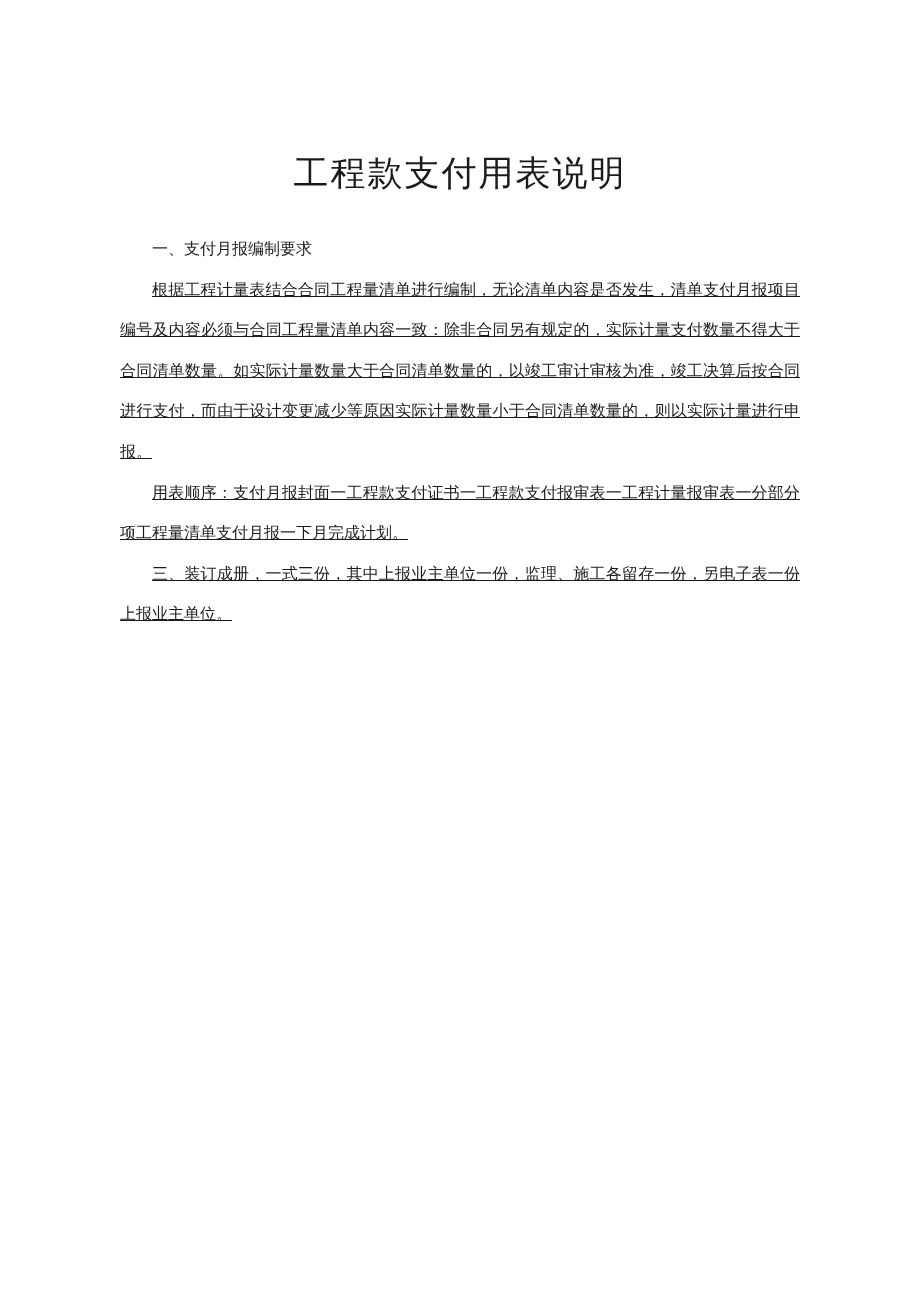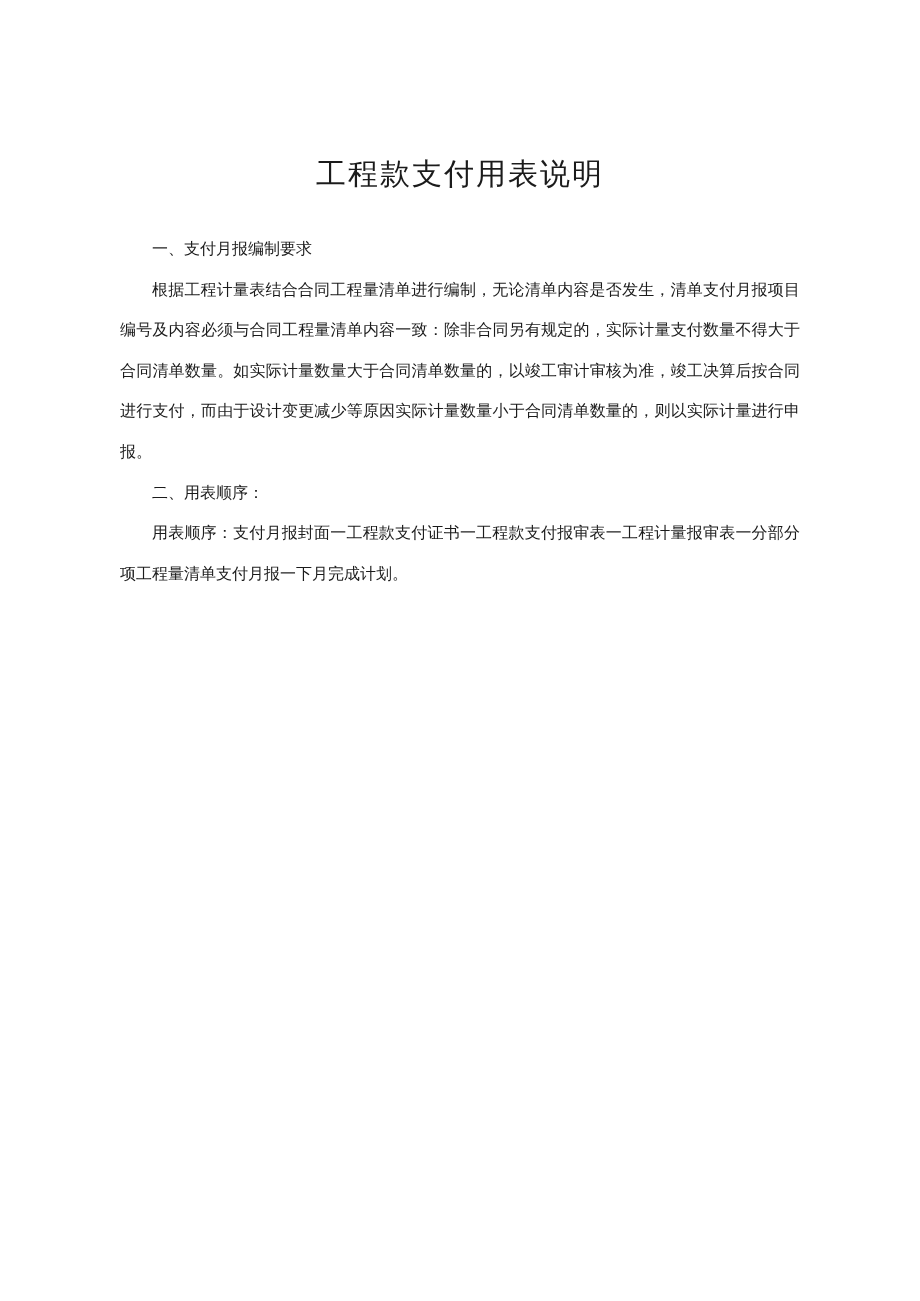--- a/index.html
+++ b/index.html
@@ -13,51 +13,52 @@
     height: 1301px;
     background: #ffffff;
     box-sizing: border-box;
     padding: 150px 120px 0 120px;
     font-family: "Liberation Serif", "DejaVu Serif", serif;
     color: #1b1b1b;
     overflow: hidden;
   }
   .doc-title {
     margin: 0 0 31px 0;
-    font-size: 30px;
+    font-size: 35px;
     font-weight: 400;
     line-height: 48px;
     letter-spacing: 2px;
     text-align: center;
     white-space: nowrap;
     font-family: Liberation Serif, serif;
   }
   .doc-block {
     margin: 0;
     font-size: 16px;
     line-height: 40.6px;
     text-indent: 2em;
   }
   .doc-heading {
     text-align: left;
   }
   .doc-paragraph {
     text-align: justify;
     text-justify: inter-ideograph;
+    text-decoration: underline;
   }
 </style>
 </head>
 <body>
 
 <div class="page">
 
   <h1 class="doc-title">工程款支付用表说明</h1>
 
   <p class="doc-block doc-heading">一、支付月报编制要求</p>
 
   <p class="doc-block doc-paragraph">根据工程计量表结合合同工程量清单进行编制，无论清单内容是否发生，清单支付月报项目编号及内容必须与合同工程量清单内容一致：除非合同另有规定的，实际计量支付数量不得大于合同清单数量。如实际计量数量大于合同清单数量的，以竣工审计审核为准，竣工决算后按合同进行支付，而由于设计变更减少等原因实际计量数量小于合同清单数量的，则以实际计量进行申报。</p>
 
-  <p class="doc-block doc-heading">二、用表顺序：</p>
 
   <p class="doc-block doc-paragraph">用表顺序：支付月报封面一工程款支付证书一工程款支付报审表一工程计量报审表一分部分项工程量清单支付月报一下月完成计划。</p>
 
+  <p class="doc-block doc-paragraph">三、装订成册，一式三份，其中上报业主单位一份，监理、施工各留存一份，另电子表一份上报业主单位。</p>
 
 </div>
 
 </body></html>

